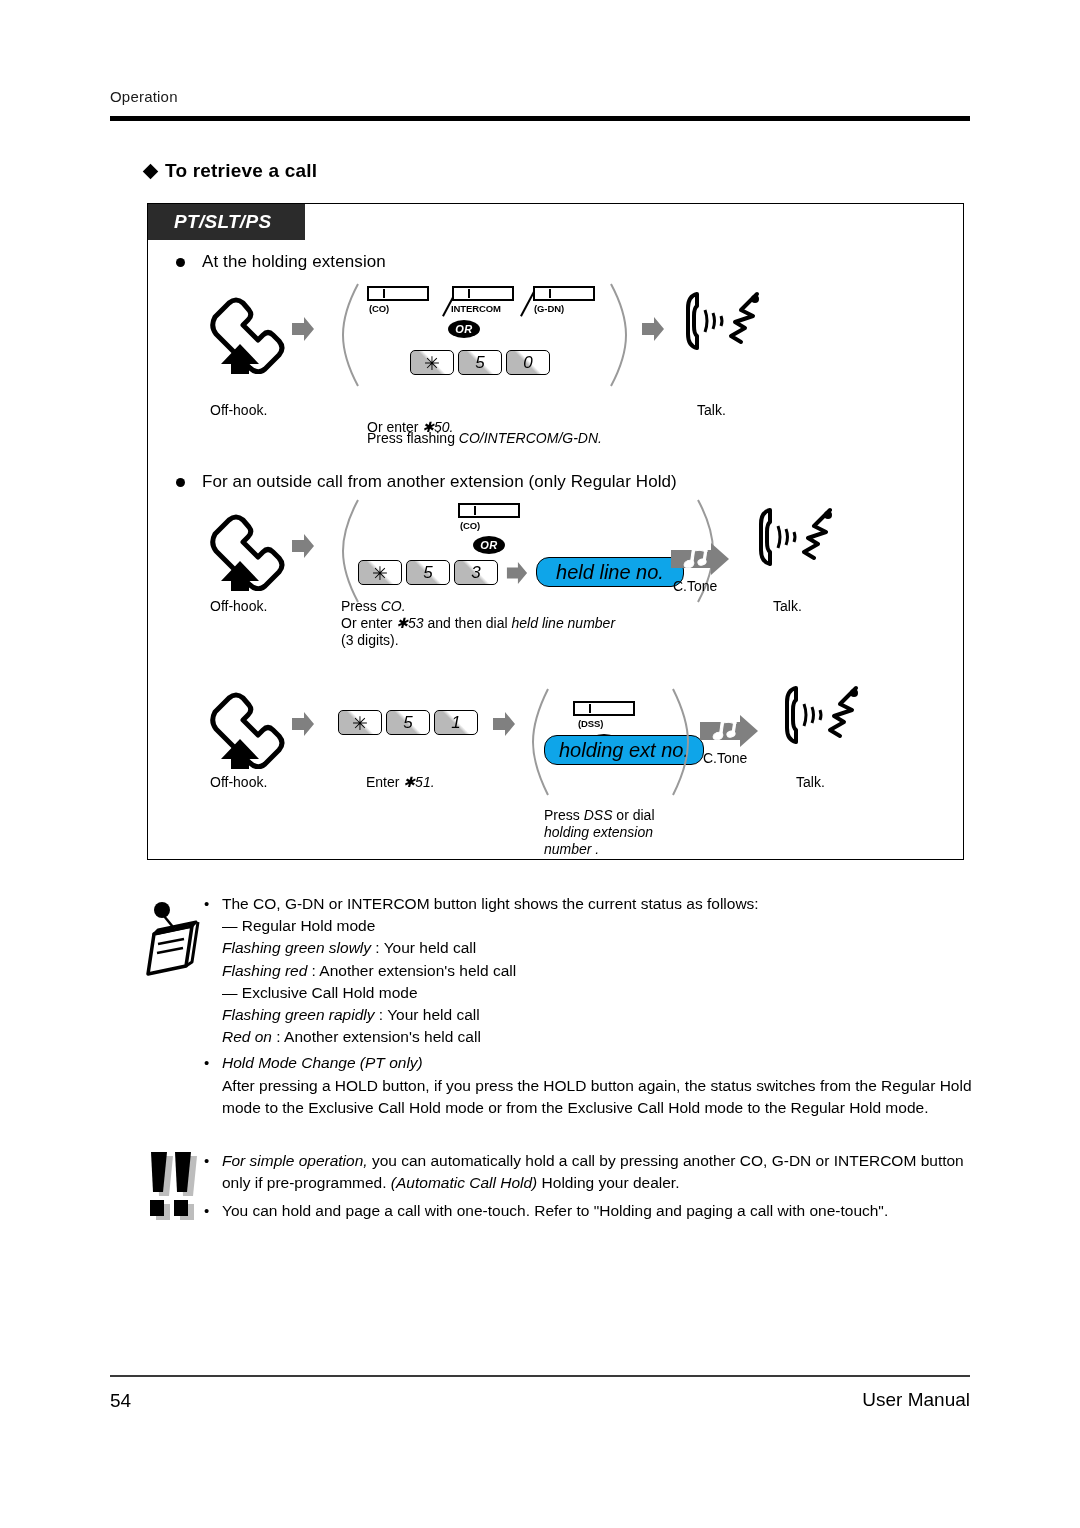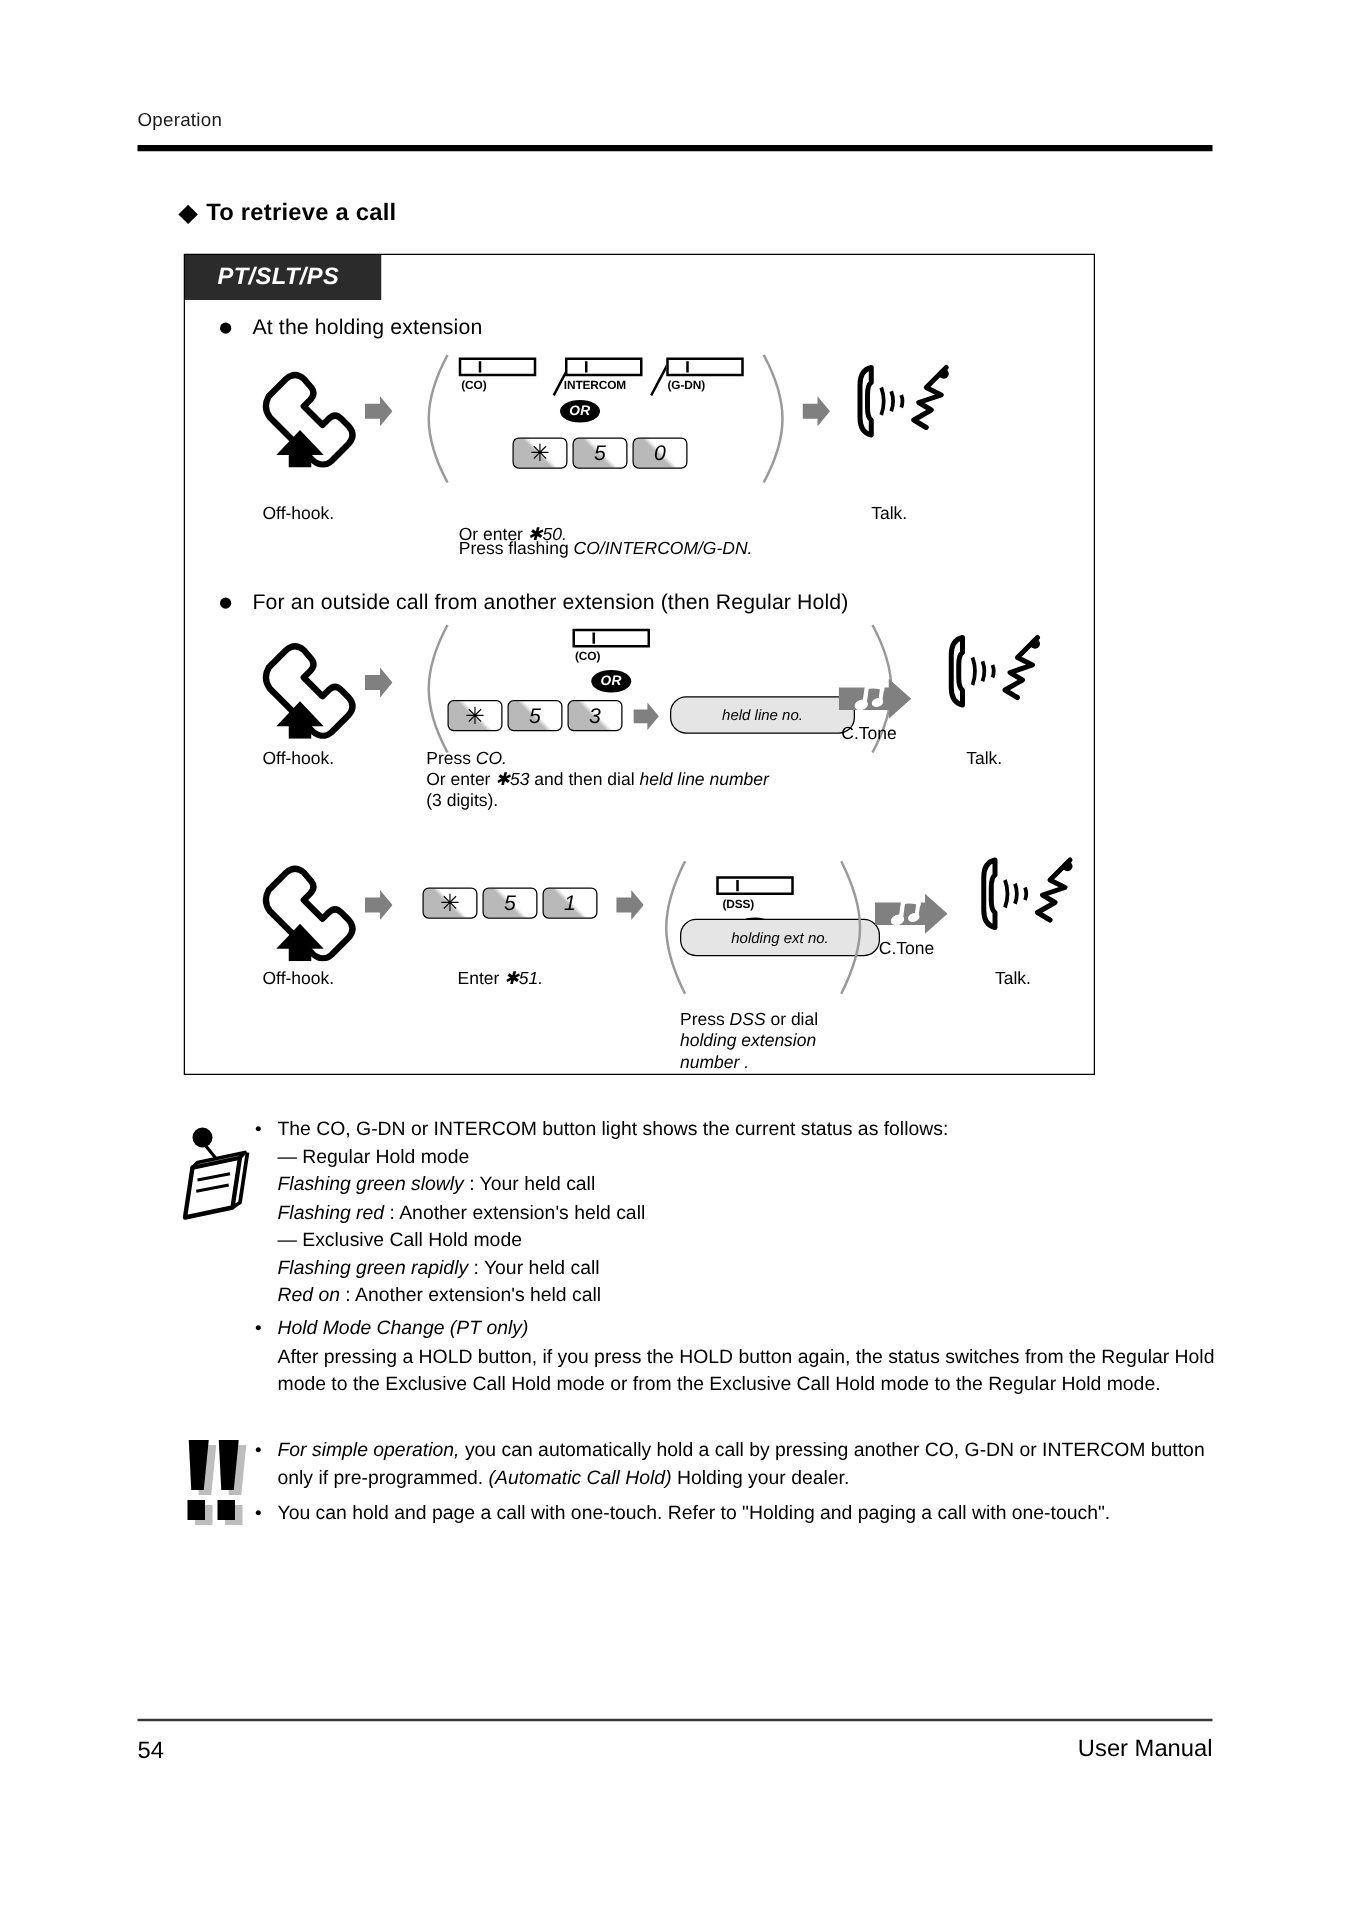--- a/index.html
+++ b/index.html
@@ -55,21 +55,21 @@
     transform: rotate(45deg);
     position: relative;
     top: 0px;
   }
 
   
   .proc-box {
     position: absolute;
     left: 147px;
     top: 203px;
-    width: 729px;
+    width: 817px;
     height: 657px;
     border: 1.5px solid #000;
     box-sizing: border-box;
   }
   .ptslt-tab {
     position: absolute;
     left: 0px;
     top: 0px;
     width: 157px;
     height: 36px;
@@ -192,23 +192,23 @@
     line-height: 1;
     position: relative;
     top: 1px;
   }
 
   
   .pill {
     position: absolute;
     border: 1.8px solid #000;
     border-radius: 13px;
-    background: #e5e5e5;
+    background: #0ea5e9;
     font-style: italic;
-    font-size: 12px;
+    font-size: 20px;
     display: flex;
     align-items: center;
     justify-content: center;
     box-sizing: border-box;
     white-space: nowrap;
   }
 
   
   .paren {
     position: absolute;
@@ -372,21 +372,21 @@
   </div>
   <div class="cap" style="left:219px; top:215px;">
     <span>Or enter </span><i>✱50.</i>
   </div>
   <div class="cap" style="left:549px; top:198px;">
     <span>Talk.</span>
   </div>
 
   <div class="sub-head" style="left:28px; top:268px;">
     <span class="round-bullet"></span>
-    <span>For an outside call from another extension (then Regular Hold)</span>
+    <span>For an outside call from another extension (only Regular Hold)</span>
   </div>
 
   <div class="abs" style="left:55px; top:305px;">
     <svg width="86" height="82" viewBox="0 0 86 82">
       <g fill="none" stroke="#000" stroke-width="5" stroke-linejoin="round">
         <path d="M12 25 L26 11 Q33 5 40 11 L46 18 Q50 23 45 28 L40 33 L55 48 L60 43 Q65 38 70 43 L76 49 Q82 56 76 63 L62 77 Q55 83 47 76 L13 42 Q7 34 12 25 Z"></path>
       </g>
       <path d="M28 82 L28 72 L18 72 L37 52 L56 72 L46 72 L46 82 Z" fill="#000"></path>
       <rect x="22" y="86" width="30" height="5" fill="#000"></rect>
     </svg>

